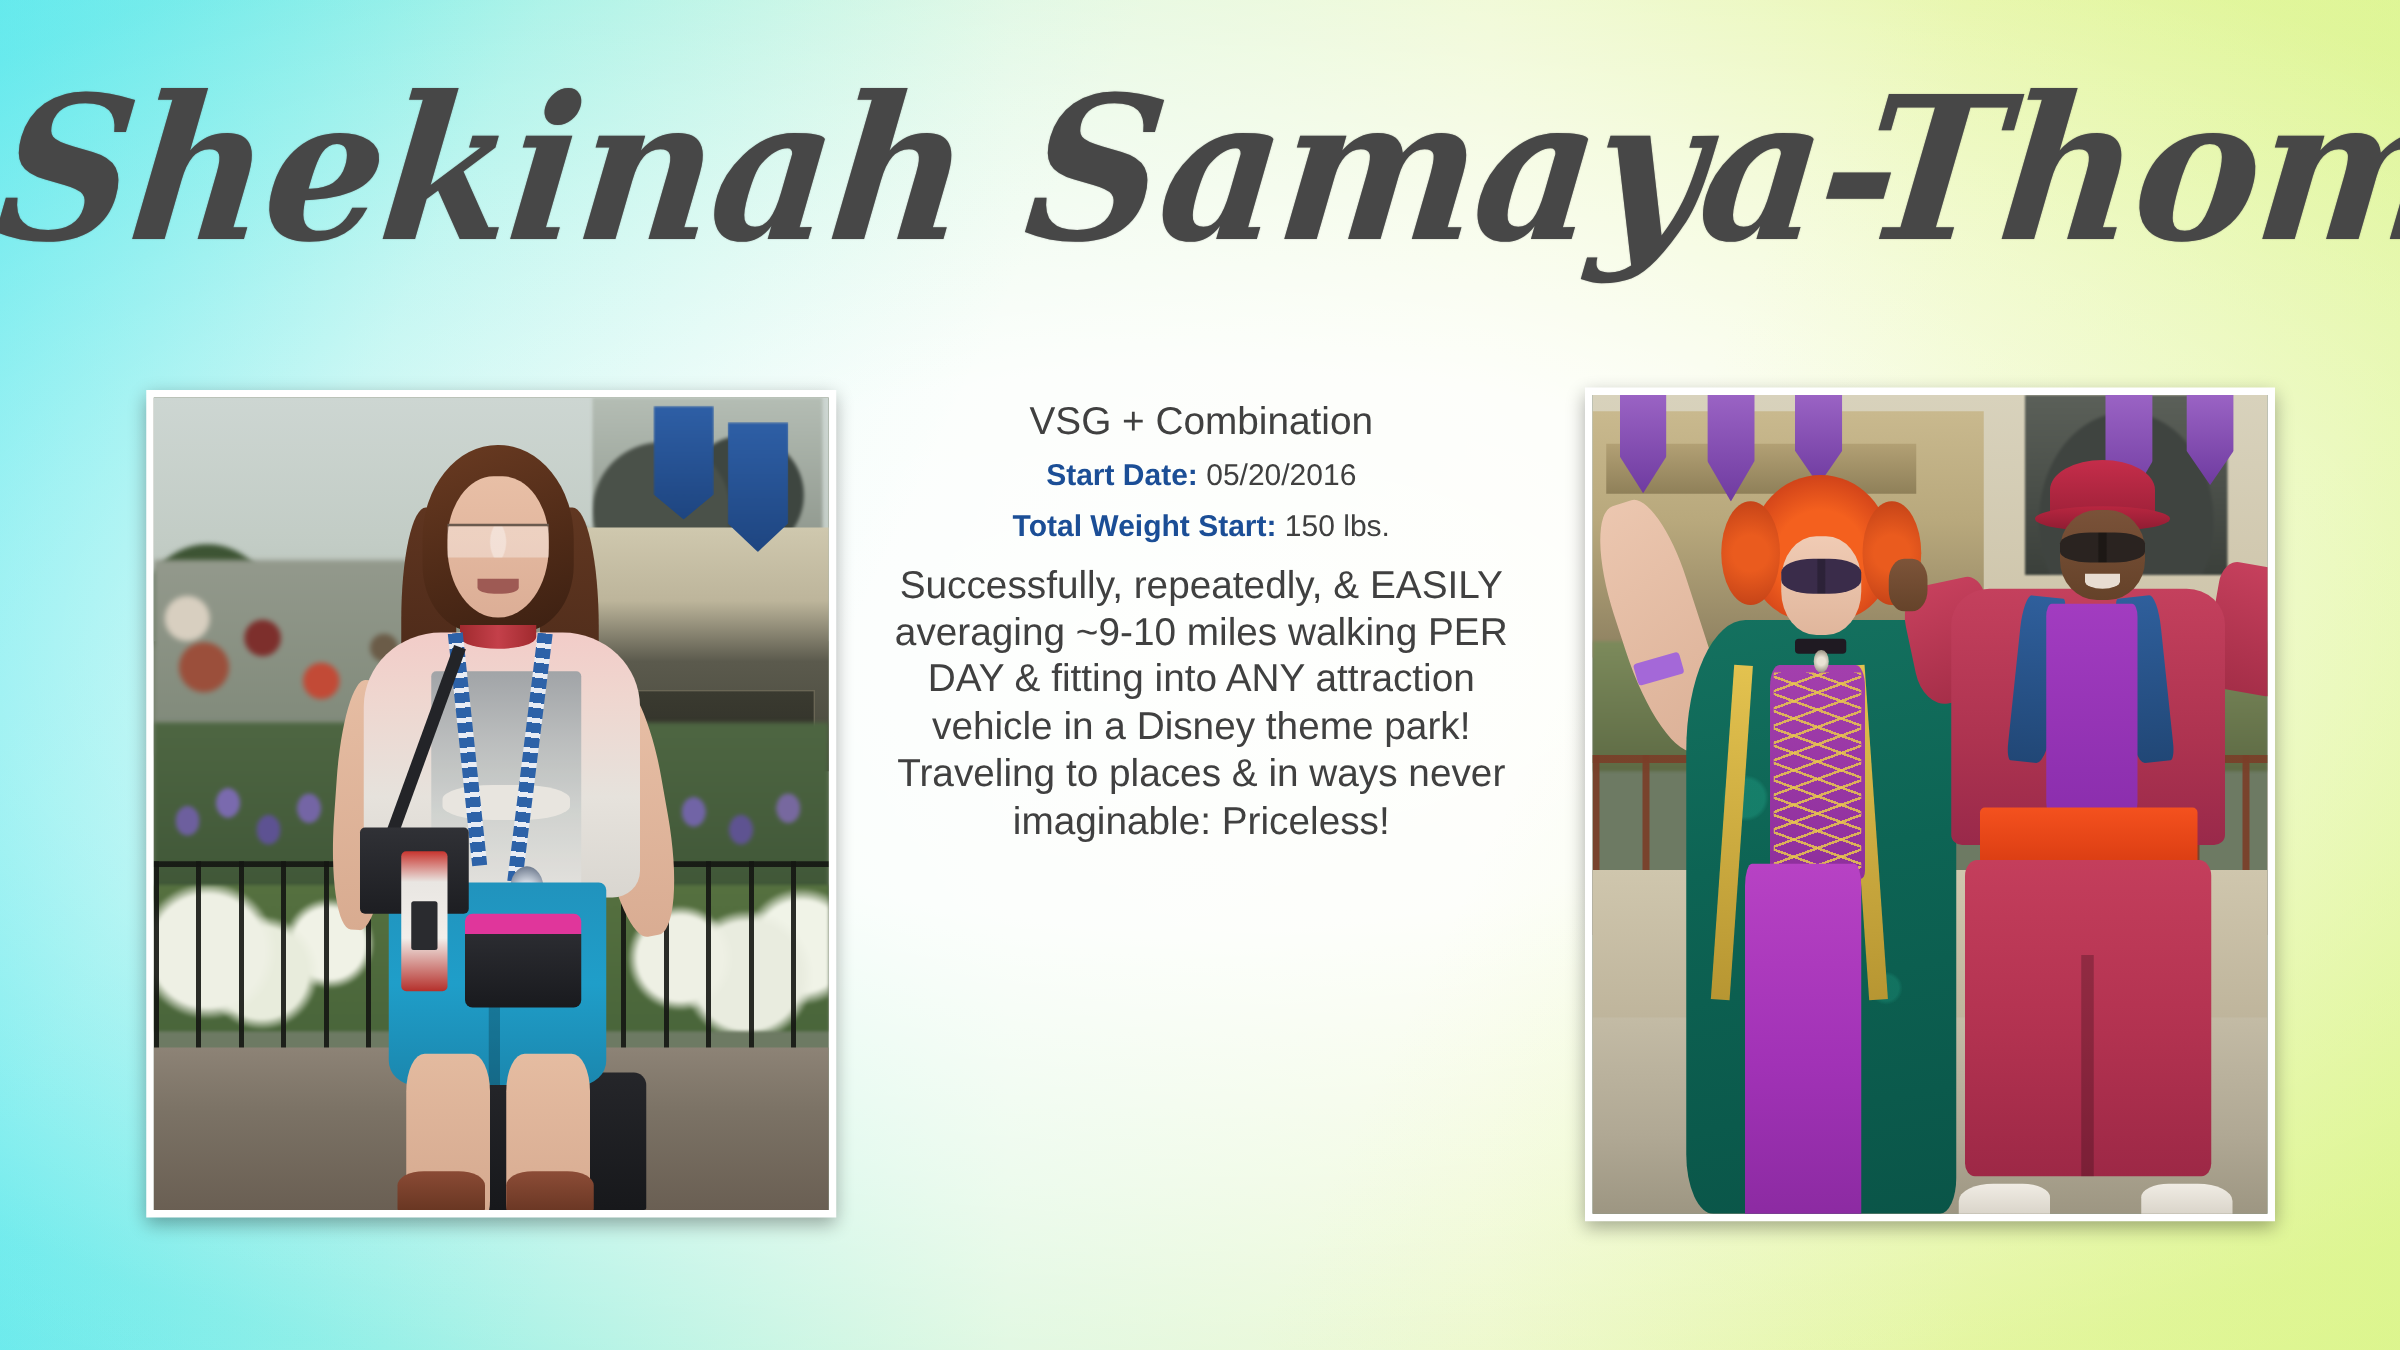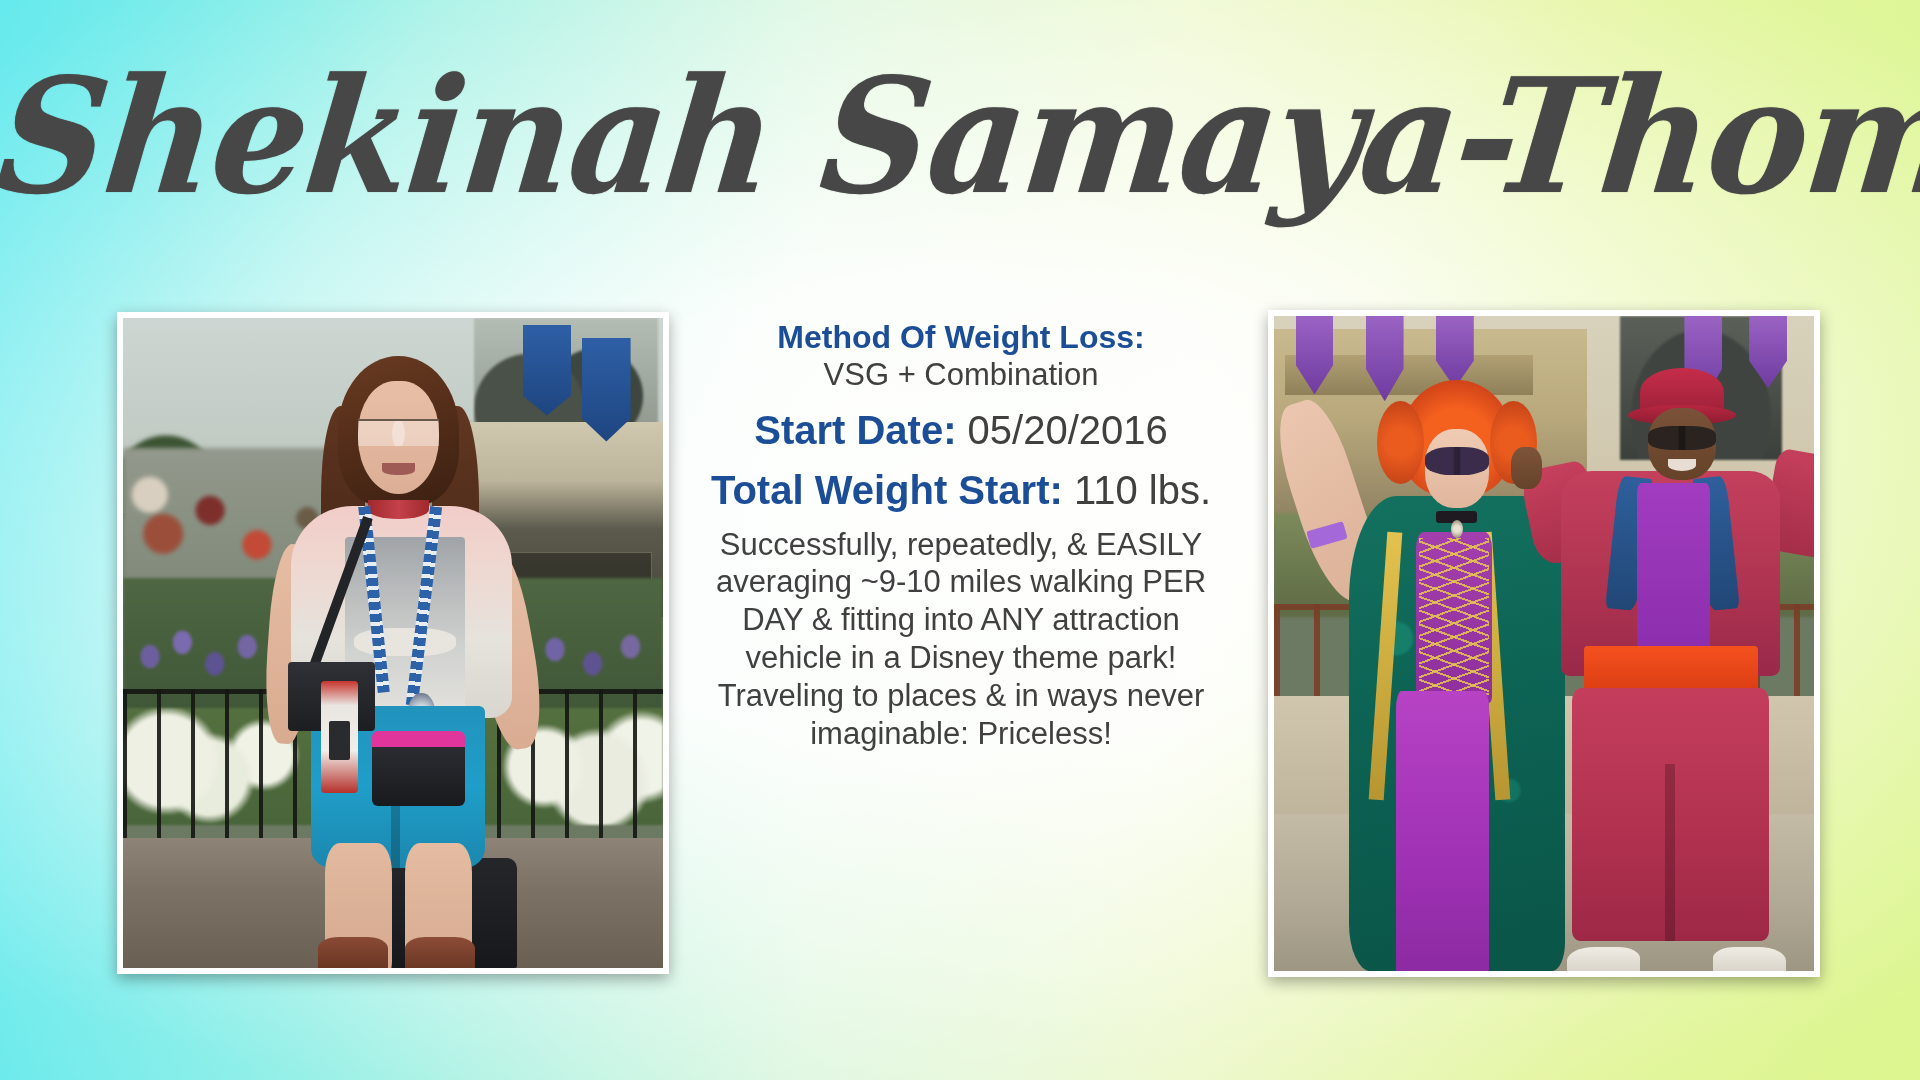--- a/index.html
+++ b/index.html
@@ -517,21 +517,21 @@
   .info-block { margin: 0 0 12px 0; }
   .lbl {
     color: #1B4E96;
     font-weight: bold;
   }
   .val { color: #404040; }
   #method-label  { display: block; font-size: 32px; }
   #method-value  { display: block; font-size: 31px; }
   #nsv-label     { display: block; font-size: 32px; }
   #nsv-value     { display: block; font-size: 31px; line-height: 1.22; }
-  .row-line { font-size: 40px; }
+  .row-line { font-size: 24px; }
 </style>
 </head>
 <body>
 
 <div id="slide">
 
   <div id="title">Shekinah Samaya-Thomas</div>
 
   <div class="photo-frame" id="photo-before">
     <div class="photo-inner">
@@ -629,32 +629,31 @@
         <div class="p-face"></div>
         <div class="p-glasses"></div>
         <div class="p-smile"></div>
       </div>
     </div>
   </div>
 
   <div id="info">
 
     <div class="info-block">
-      <span class="lbl" id="method-label">Method Of Weight Loss:</span>
       <span class="val" id="method-value">VSG + Combination</span>
     </div>
 
     <div class="info-block row-line">
       <span class="lbl">Start Date:</span>
       <span class="val">05/20/2016</span>
     </div>
 
     <div class="info-block row-line">
       <span class="lbl">Total Weight Start:</span>
-      <span class="val">110 lbs.</span>
+      <span class="val">150 lbs.</span>
     </div>
 
     <div class="info-block">
       <span class="val" id="nsv-value">Successfully, repeatedly, &amp; EASILY averaging ~9-10 miles walking PER DAY &amp; fitting into ANY attraction vehicle in a Disney theme park! Traveling to places &amp; in ways never imaginable: Priceless!</span>
     </div>
 
   </div>
 
 </div>
 

